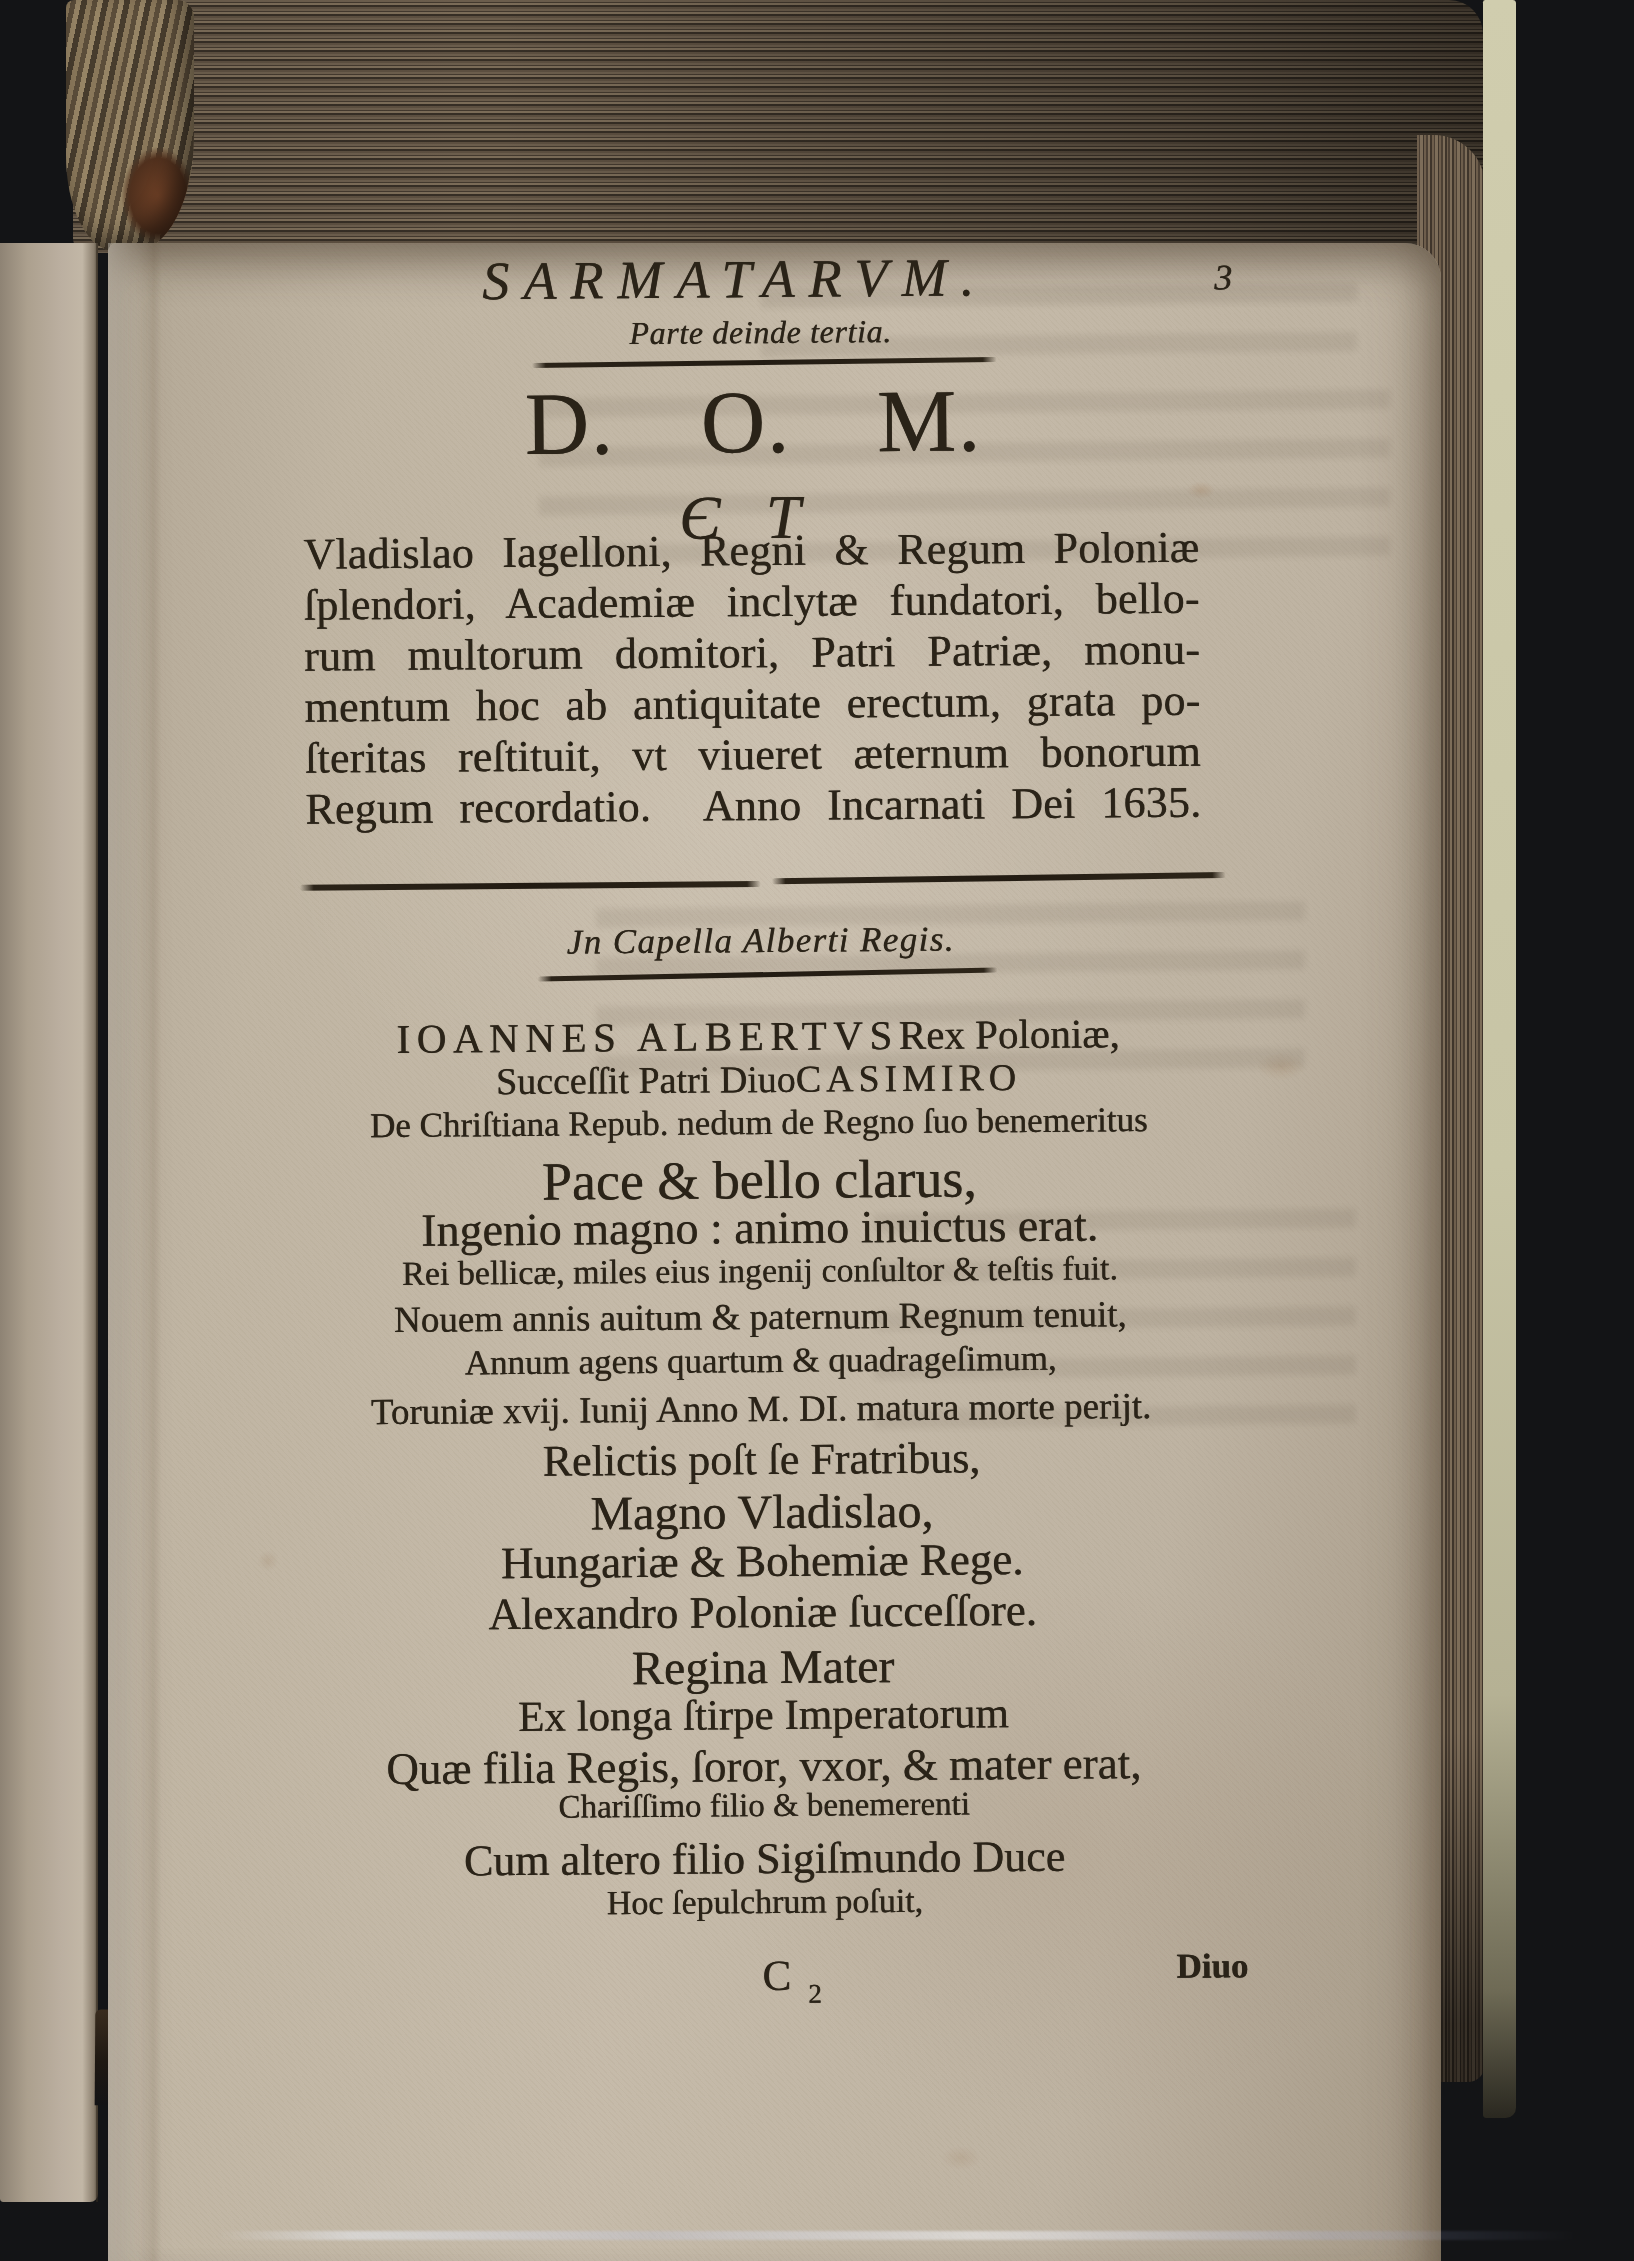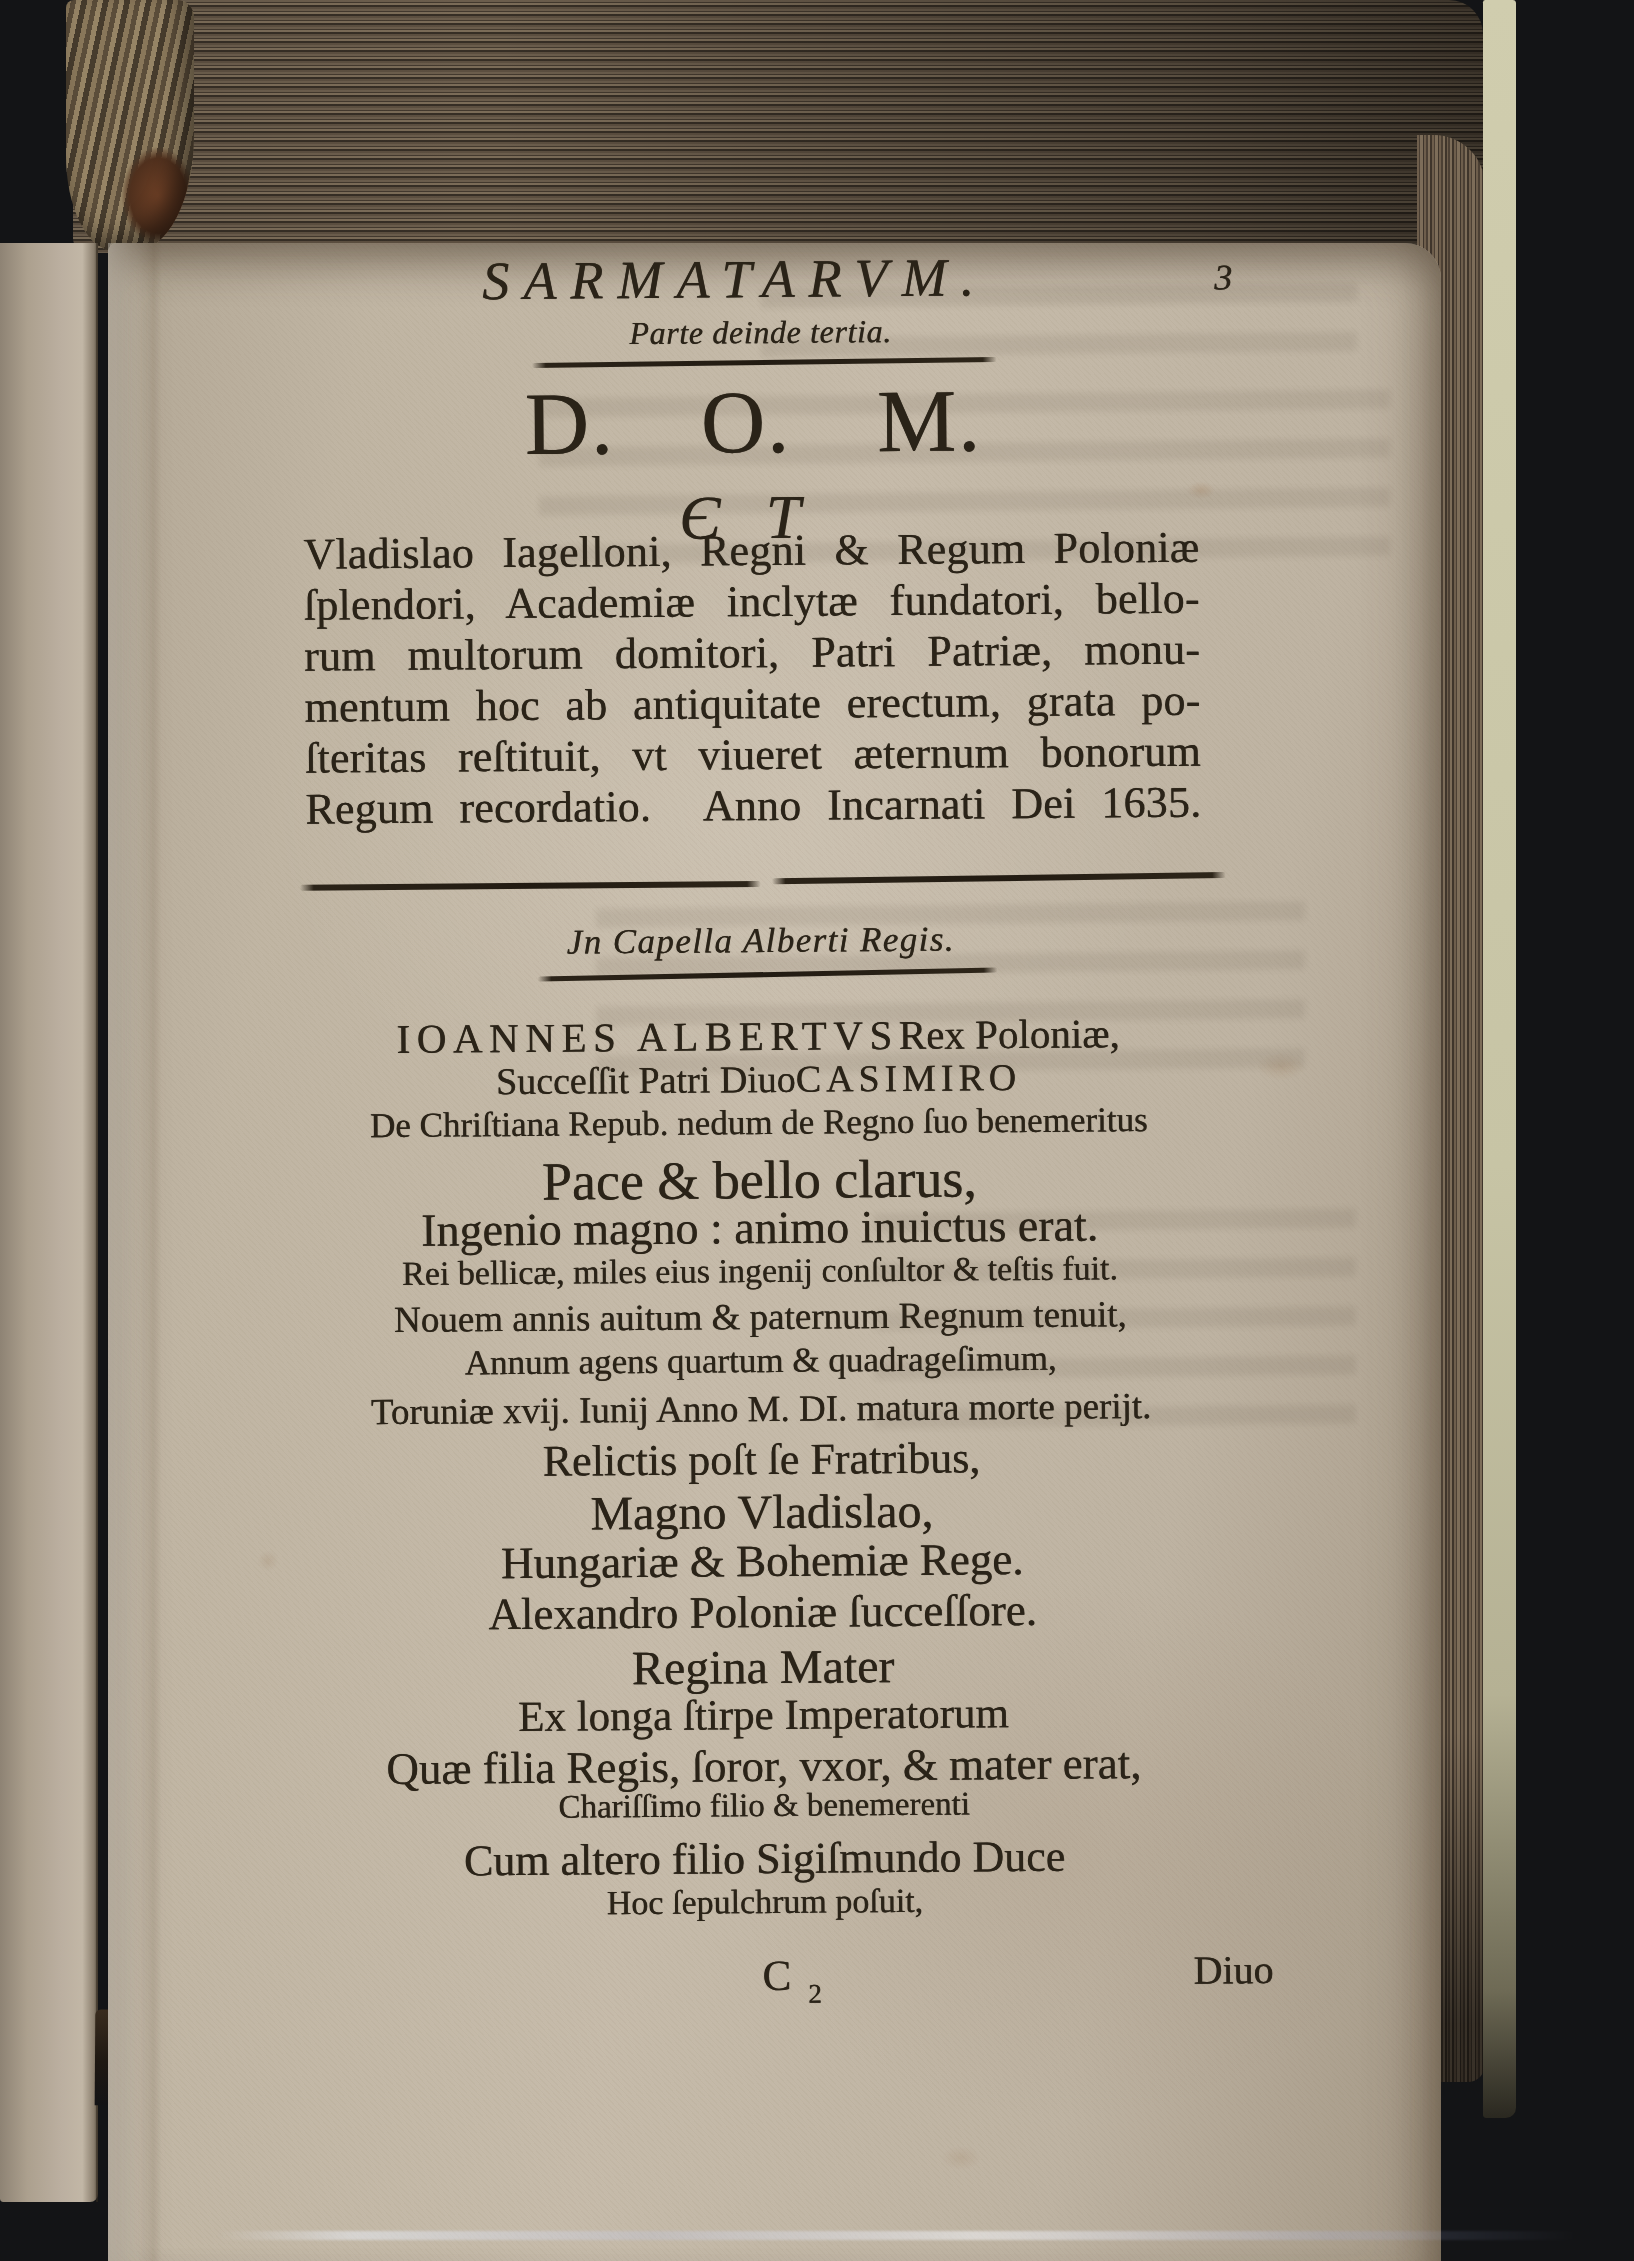--- a/index.html
+++ b/index.html
@@ -87,21 +87,21 @@
   .l1{height:44px;font-size:41px}.l2{height:45px;font-size:38px}.l3{height:48px;font-size:35px}
   .l4{height:52px;font-size:54px}.l5{height:49px;font-size:46px}.l6{height:44px;font-size:34px}
   .l7{height:45px;font-size:37px}.l8{height:47px;font-size:35px}.l9{height:48px;font-size:37px}
   .l10{height:50px;font-size:44px}.l11{height:51px;font-size:48px}.l12{height:51px;font-size:45px}
   .l13{height:53px;font-size:45px}.l14{height:50px;font-size:48px}.l15{height:51px;font-size:43px}
   .l16{height:45px;font-size:45px}.l17{height:48px;font-size:33px}.l18{height:48px;font-size:44px}
   .l19{height:40px;font-size:34px}
 
   .signature{position:absolute;left:647px;top:1708px;font-size:43px;}
   .signature .num{font-size:27px;margin-left:17px;position:relative;top:12.5px;}
-  .catchword{position:absolute;left:1061px;top:1707px;width:114px;text-align:center;font-size:40px;}
+  .catchword{position:absolute;left:1061px;top:1707px;width:114px;text-align:left;font-size:35px;font-weight:bold;}
 </style>
 </head>
 <body>
 
 <div class="scene">
 
   <div class="top-edge"></div>
   <div class="right-pages-edge"></div>
   <div class="cover-strip"></div>
   <div class="headband"></div>

